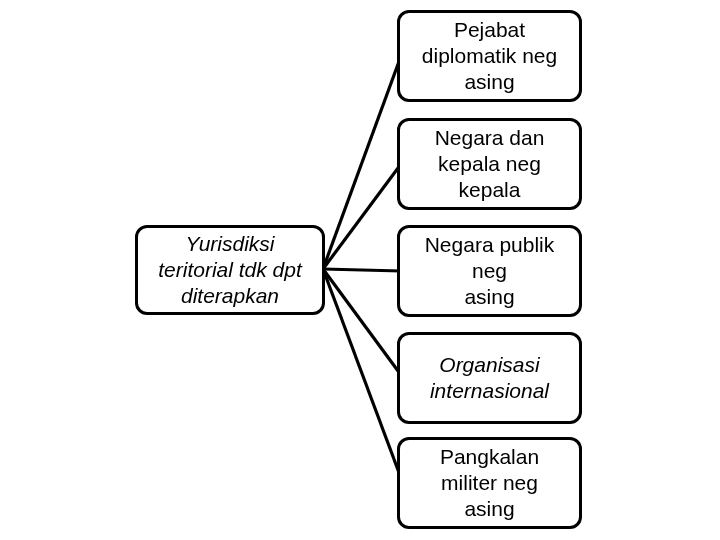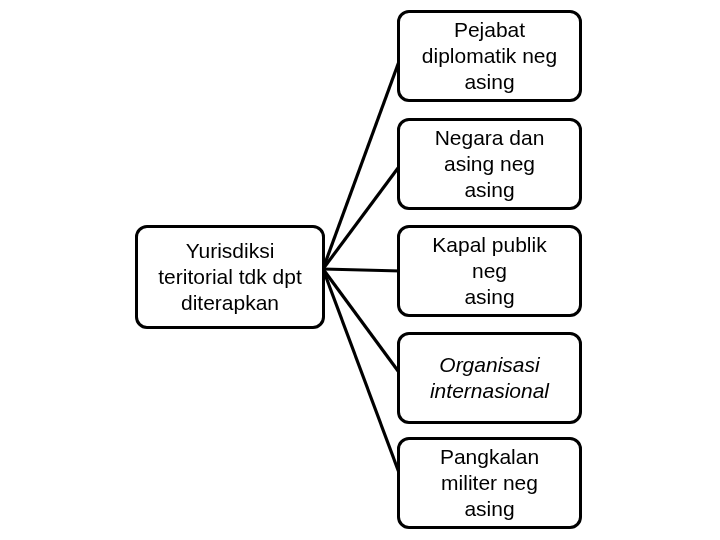--- a/index.html
+++ b/index.html
@@ -39,21 +39,22 @@
     line-height: 1.24;
     padding: 2px 20px;
   }
   .box .label {
     white-space: pre-line;
   }
   .root-box {
     left: 135px;
     top: 225px;
     width: 190px;
-    height: 104px;
+    height: 90px;
+    font-style: italic;
   }
   .branch-box {
     left: 397px;
     width: 185px;
     height: 92px;
   }
   .branch-0 { top: 10px;  }
   .branch-1 { top: 118px; }
   .branch-2 { top: 225px; }
   .branch-3 { top: 332px; font-style: italic; }
@@ -79,25 +80,25 @@
   </div>
 
   <div class="box branch-box branch-0">
     <span class="label">Pejabat
 diplomatik neg
 asing</span>
   </div>
 
   <div class="box branch-box branch-1">
     <span class="label">Negara dan
-asing neg asing</span>
+kepala neg kepala</span>
   </div>
 
   <div class="box branch-box branch-2">
-    <span class="label">Kapal publik neg
+    <span class="label">Negara publik neg
 asing</span>
   </div>
 
   <div class="box branch-box branch-3">
     <span class="label">Organisasi
 internasional</span>
   </div>
 
   <div class="box branch-box branch-4">
     <span class="label">Pangkalan

